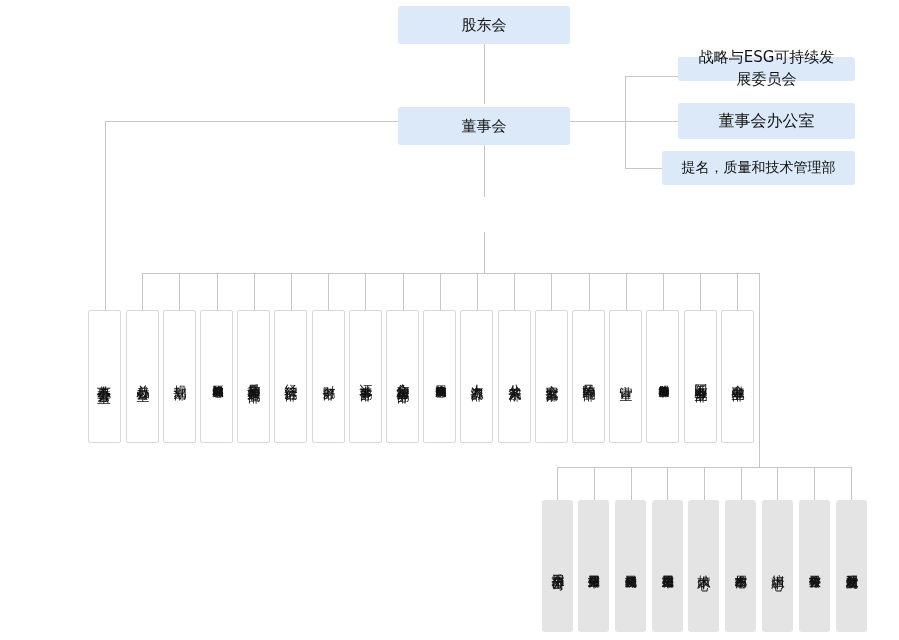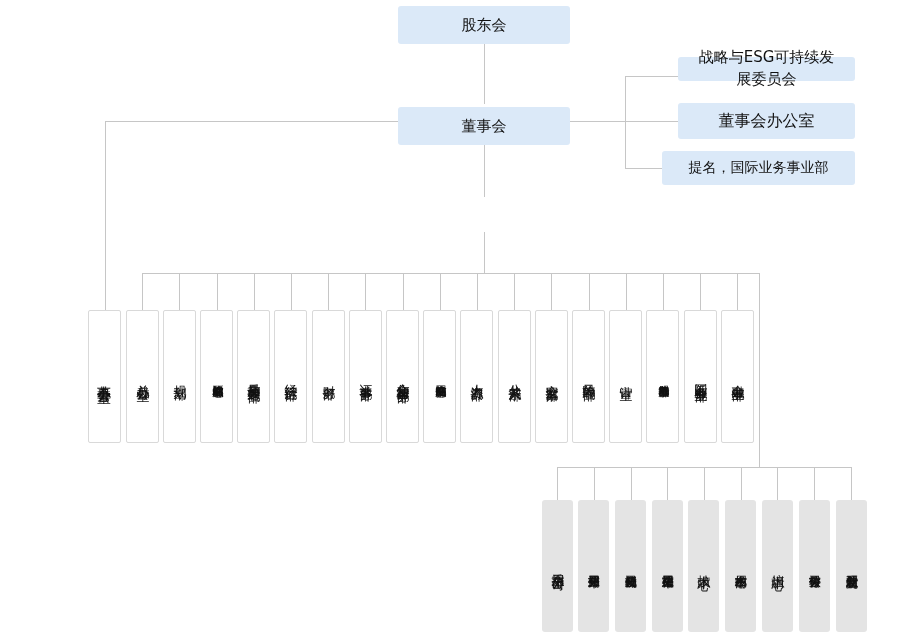--- a/index.html
+++ b/index.html
@@ -88,21 +88,21 @@
     <span class="wrap">董事会</span>
   </div>
 
   <div class="node blue committee committee-0">
     <span class="wrap">战略与ESG可持续发展委员会</span>
   </div>
   <div class="node blue committee committee-1">
     <span class="wrap">董事会办公室</span>
   </div>
   <div class="node blue committee committee-2">
-    <span class="wrap">提名，国际业务事业部</span>
+    <span class="wrap">提名，质量和技术管理部</span>
   </div>
 
   <div class="node dept lg" style="left:88px">
       <span class="vtext">董事会办公室</span>
     </div>
   <div class="node dept" style="left:126px">
       <span class="vtext">总裁办公室</span>
     </div>
   <div class="node dept" style="left:163px">
       <span class="vtext">规划部</span>

